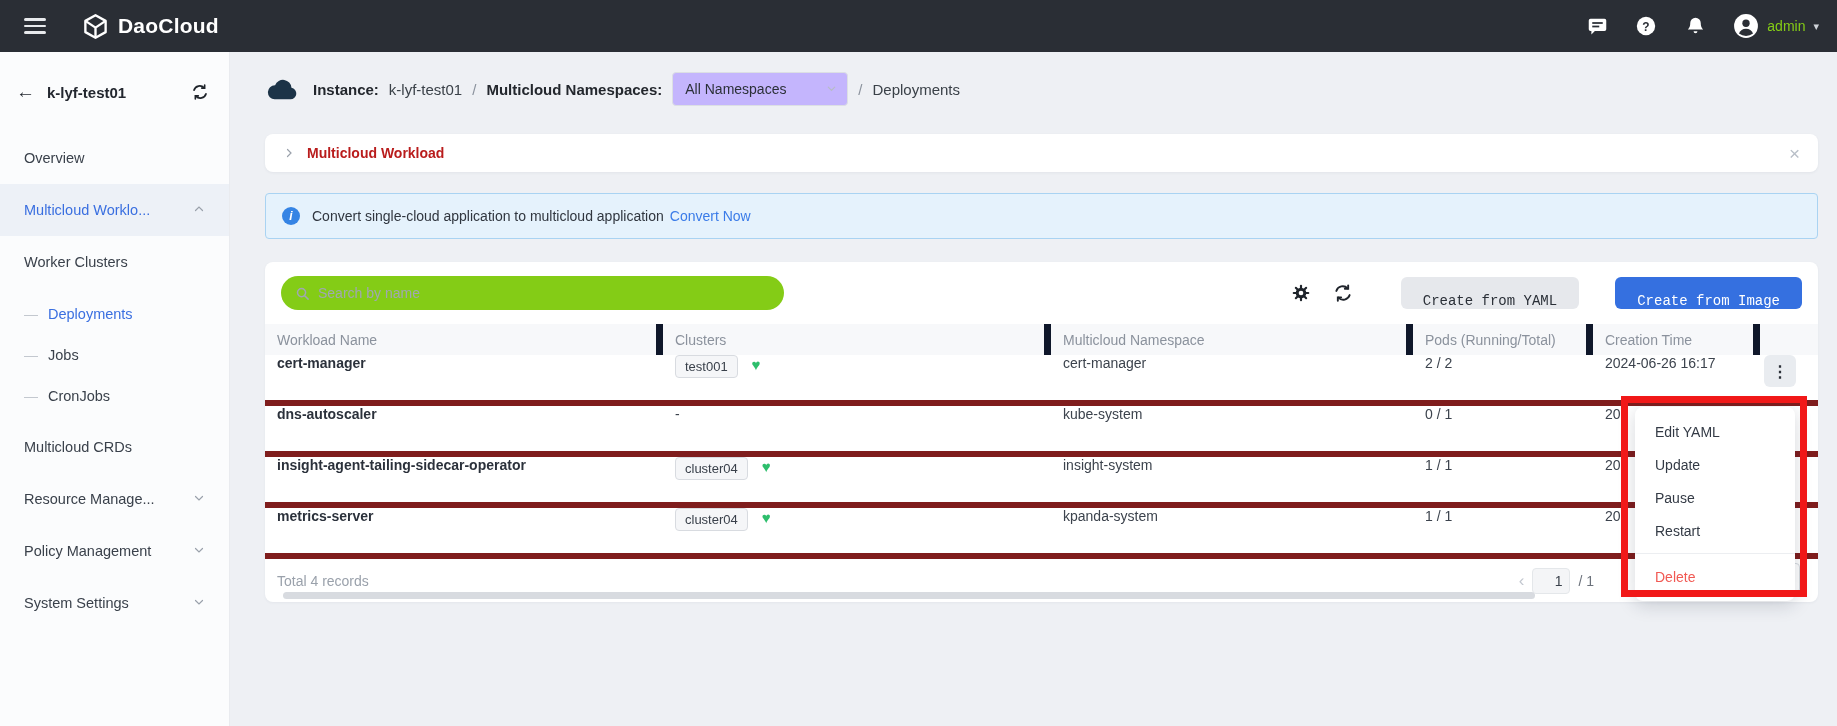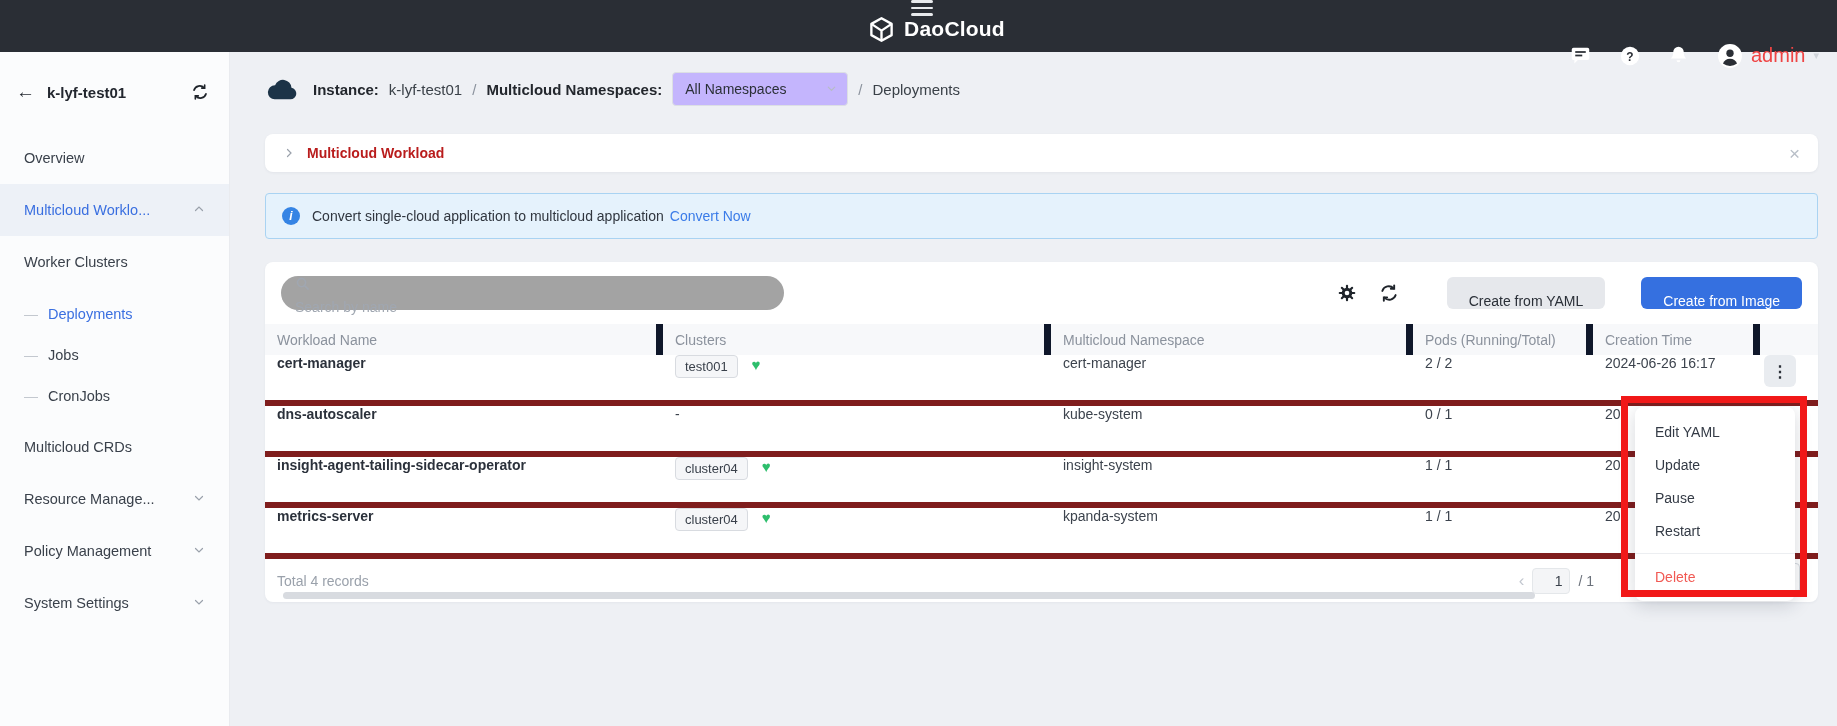--- a/index.html
+++ b/index.html
@@ -1,28 +1,28 @@
 <!DOCTYPE html>
 <html><head>
 <meta charset="utf-8">
 <style>
   * { margin:0; padding:0; box-sizing:border-box; }
   html,body { width:1837px; height:726px; overflow:hidden;
     font-family:"Liberation Sans", sans-serif; background:#eef0f4; color:#343a43; }
 
   
-  .topbar { height:52px; background:#2a2e35; display:flex; align-items:center; padding:0 18px;flex-direction:column; }
+  .topbar { height:52px; background:#2a2e35; display:flex; align-items:center; padding:0 18px; }
   .hamburger { width:22px; display:flex; flex-direction:column; gap:4px; cursor:pointer; margin-left:6px; }
   .hamburger span { height:2.5px; background:#e8eaed; border-radius:2px; }
   .brand { display:flex; align-items:center; gap:9px; margin-left:36px; }
   .brand-name { color:#fff; font-size:21px; font-weight:bold; letter-spacing:.2px; }
   .topbar-right { margin-left:auto; display:flex; align-items:center; gap:27px; }
   .tb-icon { width:22px; height:22px; display:flex; align-items:center; justify-content:center; cursor:pointer; }
   .user-chip { display:flex; align-items:center; gap:8px; cursor:pointer; }
-  .user-name { color:#ef4444; font-size:20px; }
+  .user-name { color:#84cc16; font-size:14px; }
   .caret { color:#cfd3d9; font-size:11px; }
 
   
   .app { display:flex; height:674px; }
   .sidebar { width:230px; background:#fbfcfd; border-right:1px solid #e9ebef; flex:none; }
   .main { flex:1; padding:0 19px 0 35px; position:relative; }
 
   
   .side-head { height:80px; display:flex; align-items:center; padding:0 20px 0 16px; }
   .back-arrow { font-size:19px; color:#1f242b; cursor:pointer; }
@@ -59,29 +59,29 @@
     display:flex; align-items:center; padding:0 16px; font-size:14px; color:#30363f; }
   .info-dot { width:18px; height:18px; border-radius:50%; background:#3584e4; color:#fff;
     font-size:12px; font-weight:bold; display:flex; align-items:center; justify-content:center;
     margin-right:12px; font-style:italic; flex:none; }
   .banner a { color:#3a7be8; text-decoration:none; margin-left:6px; cursor:pointer; }
 
   
   .card { margin-top:23px; background:#fff; border-radius:8px; height:340px;
     box-shadow:0 1px 3px rgba(40,50,70,.05); position:relative; }
   .toolbar { height:62px; display:flex; align-items:center; padding:0 16px; }
-  .search { width:503px; height:34px; background:#a3a3a3; border-radius:17px; display:flex;
-    align-items:flex-start; padding:0 14px; gap:8px;flex-direction:column; }
+  .search { width:503px; height:34px; background:#84cc16; border-radius:17px; display:flex;
+    align-items:center; padding:0 14px; gap:8px; }
   .search input { border:none; outline:none; background:transparent; font-size:14px; flex:1;
     font-family:"Liberation Sans", sans-serif; color:#3a414b; }
   .search input::placeholder { color:#a0a7b1; }
   .tool-icons { margin-left:auto; display:flex; align-items:center; gap:22px; color:#1f242b; }
   .icon-btn { cursor:pointer; display:flex; }
   .btn { height:31px; border:none; border-radius:6px; font-size:14px; cursor:pointer;
-    font-family:Liberation Sans, sans-serif; padding:16px 22px; }
+    font-family:Liberation Mono, monospace; padding:16px 22px; }
   .btn-gray { background:#e6e8ec; color:#2a2f37; margin-left:26px; }
   .btn-blue { background:#3570e0; color:#fff; margin-left:14px; }
 
   .thead { height:31px; background:#f7f8fa; display:flex; align-items:center; font-size:14px; color:#8b929d; }
   .tr { height:51px; display:flex; align-items:flex-start; font-size:14px; color:#3c434d;
     border-bottom:6px solid #7f1d1d; }
   .td, .th { padding-left:12px; overflow:hidden; white-space:nowrap; }
   .th { border-right:7px solid #0f172a; height:100%; display:flex; align-items:center; }
   .th:last-child { border-right:none; }
   .c-name { width:398px; }  .c-clus { width:388px; }  .c-ns { width:362px; }

